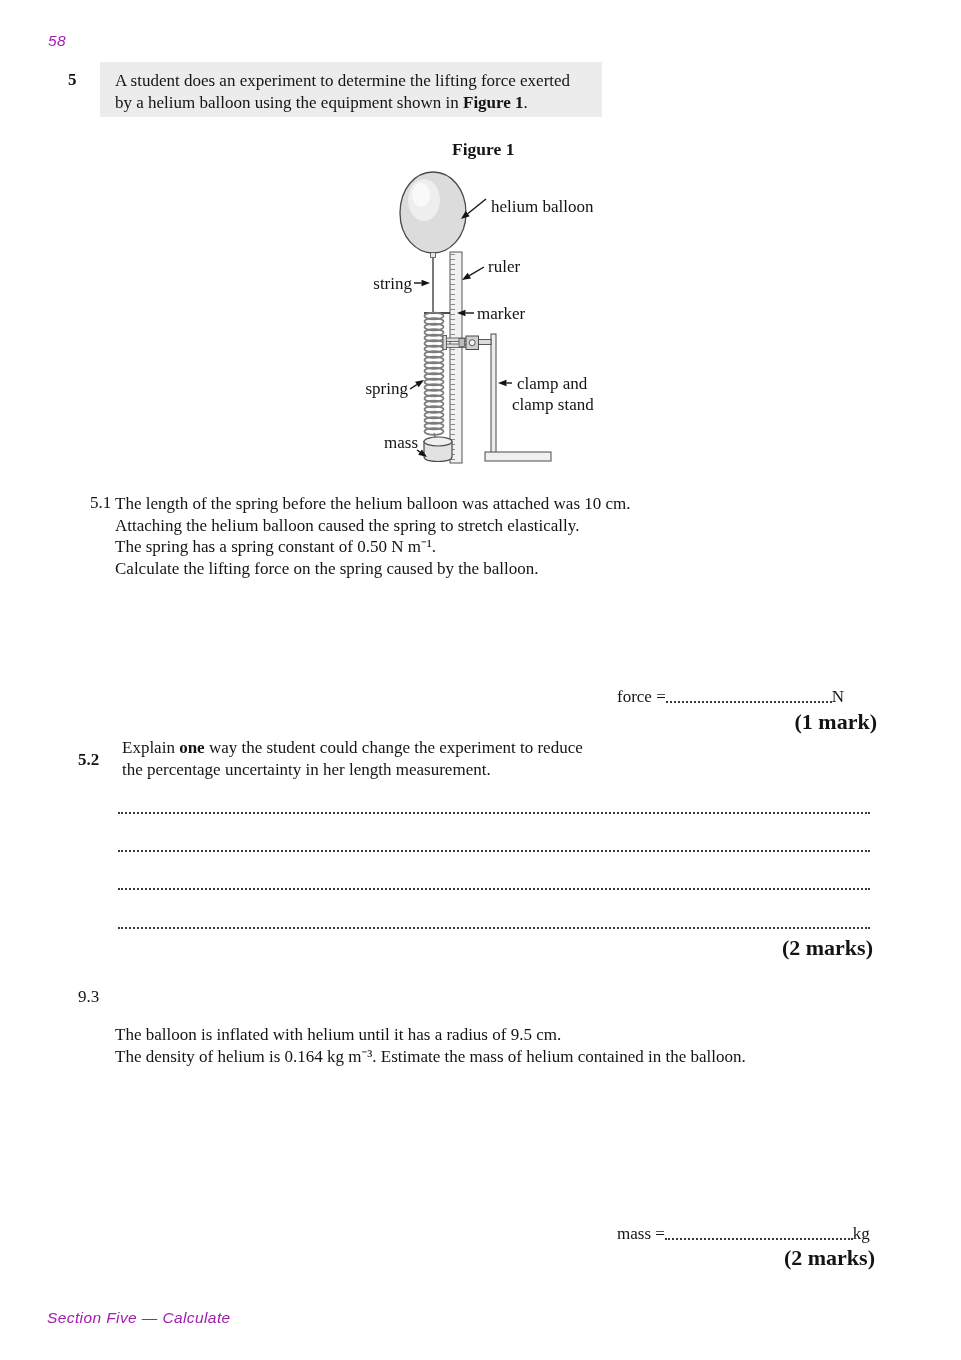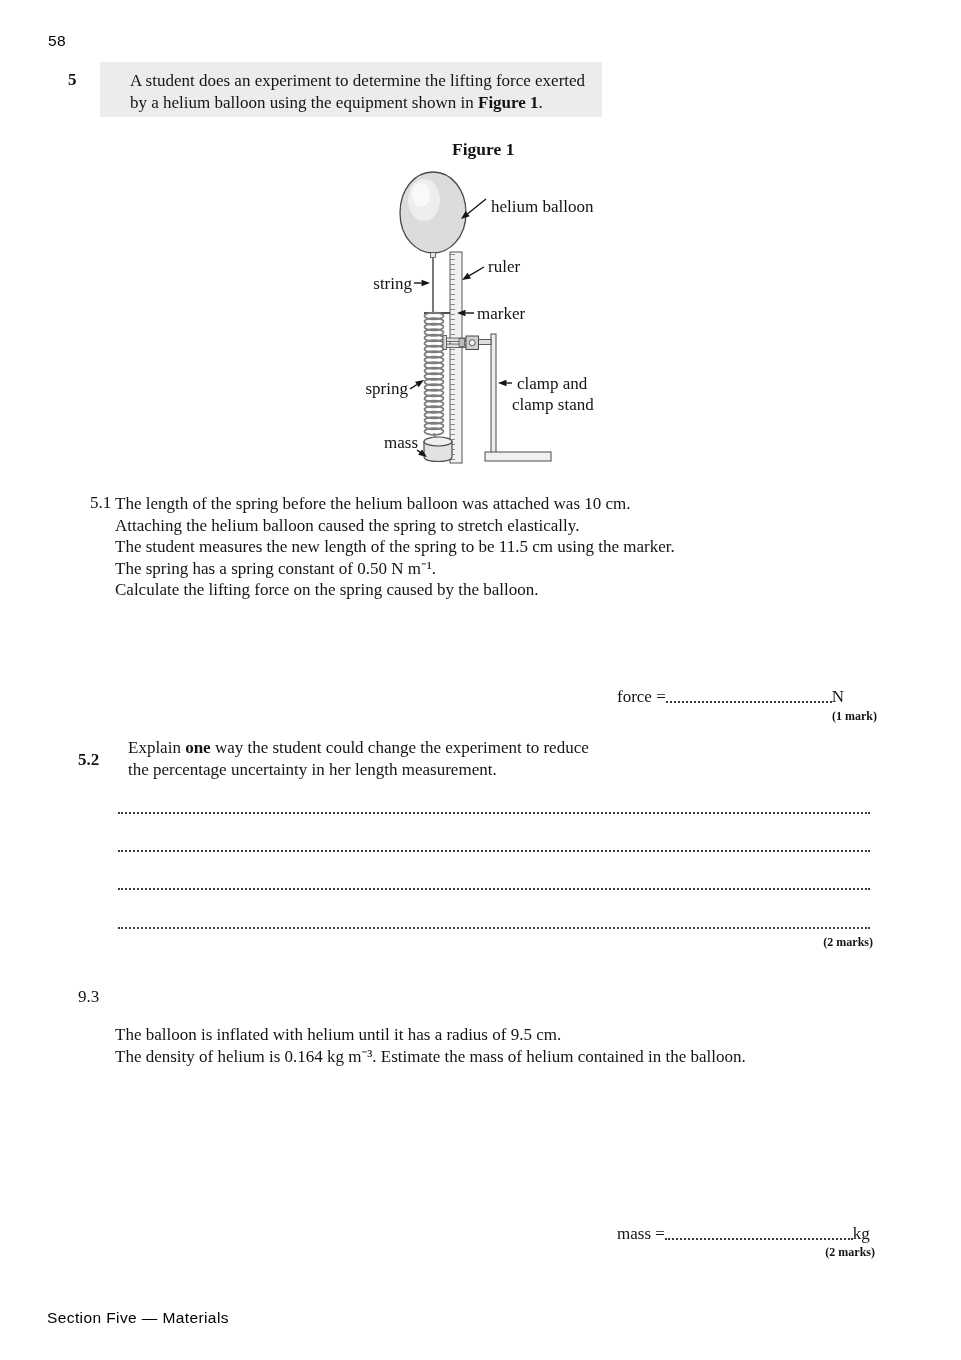--- a/index.html
+++ b/index.html
@@ -4,41 +4,41 @@
 <style>
   html,body { margin:0; padding:0; background:#fff; }
   .page {
     position:relative; width:961px; height:1360px; background:#ffffff;
     font-family:"Liberation Serif", serif; color:#141414; overflow:hidden;
   }
   .abs { position:absolute; }
   .body-text { font-size:17px; line-height:21.5px; white-space:nowrap; }
   .qnum { font-size:17px; font-weight:bold; }
   .sans-light { font-family:"Liberation Sans", sans-serif; font-weight:300;
-                color:#000000; letter-spacing:0.4px; }
+                color:#a21caf; letter-spacing:0.4px;font-style:italic; }
   .intro-box { background:#ececec; }
   .fig-title { font-size:17.5px; font-weight:bold; white-space:nowrap; }
-  .marks { font-size:12px; font-weight:bold; white-space:nowrap; }
+  .marks { font-size:22px; font-weight:bold; white-space:nowrap; }
   .ans-row { display:flex; align-items:center; font-size:17px; white-space:nowrap; }
   .dots-leader { display:inline-block; border-bottom:2px dotted #3a3a3a;
                  align-self:flex-end; margin-bottom:4px; }
   .answer-line { position:absolute; left:118px; width:752px; height:0;
                  border-bottom:2px dotted #3a3a3a; }
   .figure svg text { font-family:"Liberation Serif", serif; font-size:17px; fill:#141414; }
 </style>
 </head>
 <body>
 
 <div class="page">
 
   <div class="abs sans-light" style="left:48px; top:32px; font-size:15.5px;">58</div>
 
   <div class="abs intro-box" style="left:100px; top:62px; width:502px; height:55px;"></div>
   <div class="abs qnum" style="left:68px; top:70px;">5</div>
-  <div class="abs body-text" style="left:130px; top:70px;">
+  <div class="abs body-text" style="left:115px; top:70px;">
     <div>A student does an experiment to determine the lifting force exerted</div>
     <div><span>by a helium balloon using the equipment shown in </span><b>Figure 1</b><span>.</span></div>
   </div>
 
   <div class="abs fig-title" style="left:452px; top:139px;">Figure 1</div>
 
   <div class="abs figure" style="left:340px; top:155px; width:290px; height:320px;text-align:center;">
     <svg id="fig-svg" width="290" height="320" viewBox="340 155 290 320">
 
       <path d="M433,172 C415,172 400,189 400,213 C400,238 417,253 433,253 C449,253 466,238 466,213 C466,189 451,172 433,172 Z" fill="#dcdcdc" stroke="#4a4a4a" stroke-width="1.3"></path>
@@ -118,34 +118,33 @@
       <text x="517" y="389">clamp and</text>
       <text x="512" y="410">clamp stand</text>
       <text x="418" y="448" text-anchor="end">mass</text>
     </svg>
   </div>
 
   <div class="abs qnum" style="left:78px; top:493px; font-weight:normal;margin-left:12px;">5.1</div>
   <div class="abs body-text" style="left:115px; top:493px;">
     <div>The length of the spring before the helium balloon was attached was 10 cm.</div>
     <div>Attaching the helium balloon caused the spring to stretch elastically.</div>
-    <div>The student measures the new length of the spring to be 11.5 cm using the marker.</div>
     <div>The spring has a spring constant of 0.50 N m⁻¹.</div>
     <div>Calculate the lifting force on the spring caused by the balloon.</div>
   </div>
 
   <div class="abs ans-row" style="left:617px; top:687px;">
     <span>force =</span>
     <span class="dots-leader" style="width:166px;"></span>
     <span>N</span>
   </div>
   <div class="abs marks" style="right:84px; top:709px;">(1 mark)</div>
 
   <div class="abs qnum" style="left:78px; top:750px; font-weight:bold;">5.2</div>
-  <div class="abs body-text" style="left:128px; top:737px;">
+  <div class="abs body-text" style="left:122px; top:737px;">
     <div><span>Explain </span><b>one</b><span> way the student could change the experiment to reduce</span></div>
     <div>the percentage uncertainty in her length measurement.</div>
   </div>
 
   <div class="answer-line" style="top:812px;"></div>
   <div class="answer-line" style="top:850px;"></div>
   <div class="answer-line" style="top:888px;"></div>
   <div class="answer-line" style="top:927px;"></div>
   <div class="abs marks" style="right:88px; top:935px;">(2 marks)</div>
 
@@ -155,15 +154,15 @@
     <div>The density of helium is 0.164 kg m⁻³.  Estimate the mass of helium contained in the balloon.</div>
   </div>
 
   <div class="abs ans-row" style="left:617px; top:1224px;">
     <span>mass =</span>
     <span class="dots-leader" style="width:188px;"></span>
     <span>kg</span>
   </div>
   <div class="abs marks" style="right:86px; top:1245px;">(2 marks)</div>
 
-  <div class="abs sans-light" style="left:47px; top:1309px; font-size:15.5px;">Section Five — Materials</div>
+  <div class="abs sans-light" style="left:47px; top:1309px; font-size:15.5px;">Section Five — Calculate</div>
 
 </div>
 
 </body></html>

